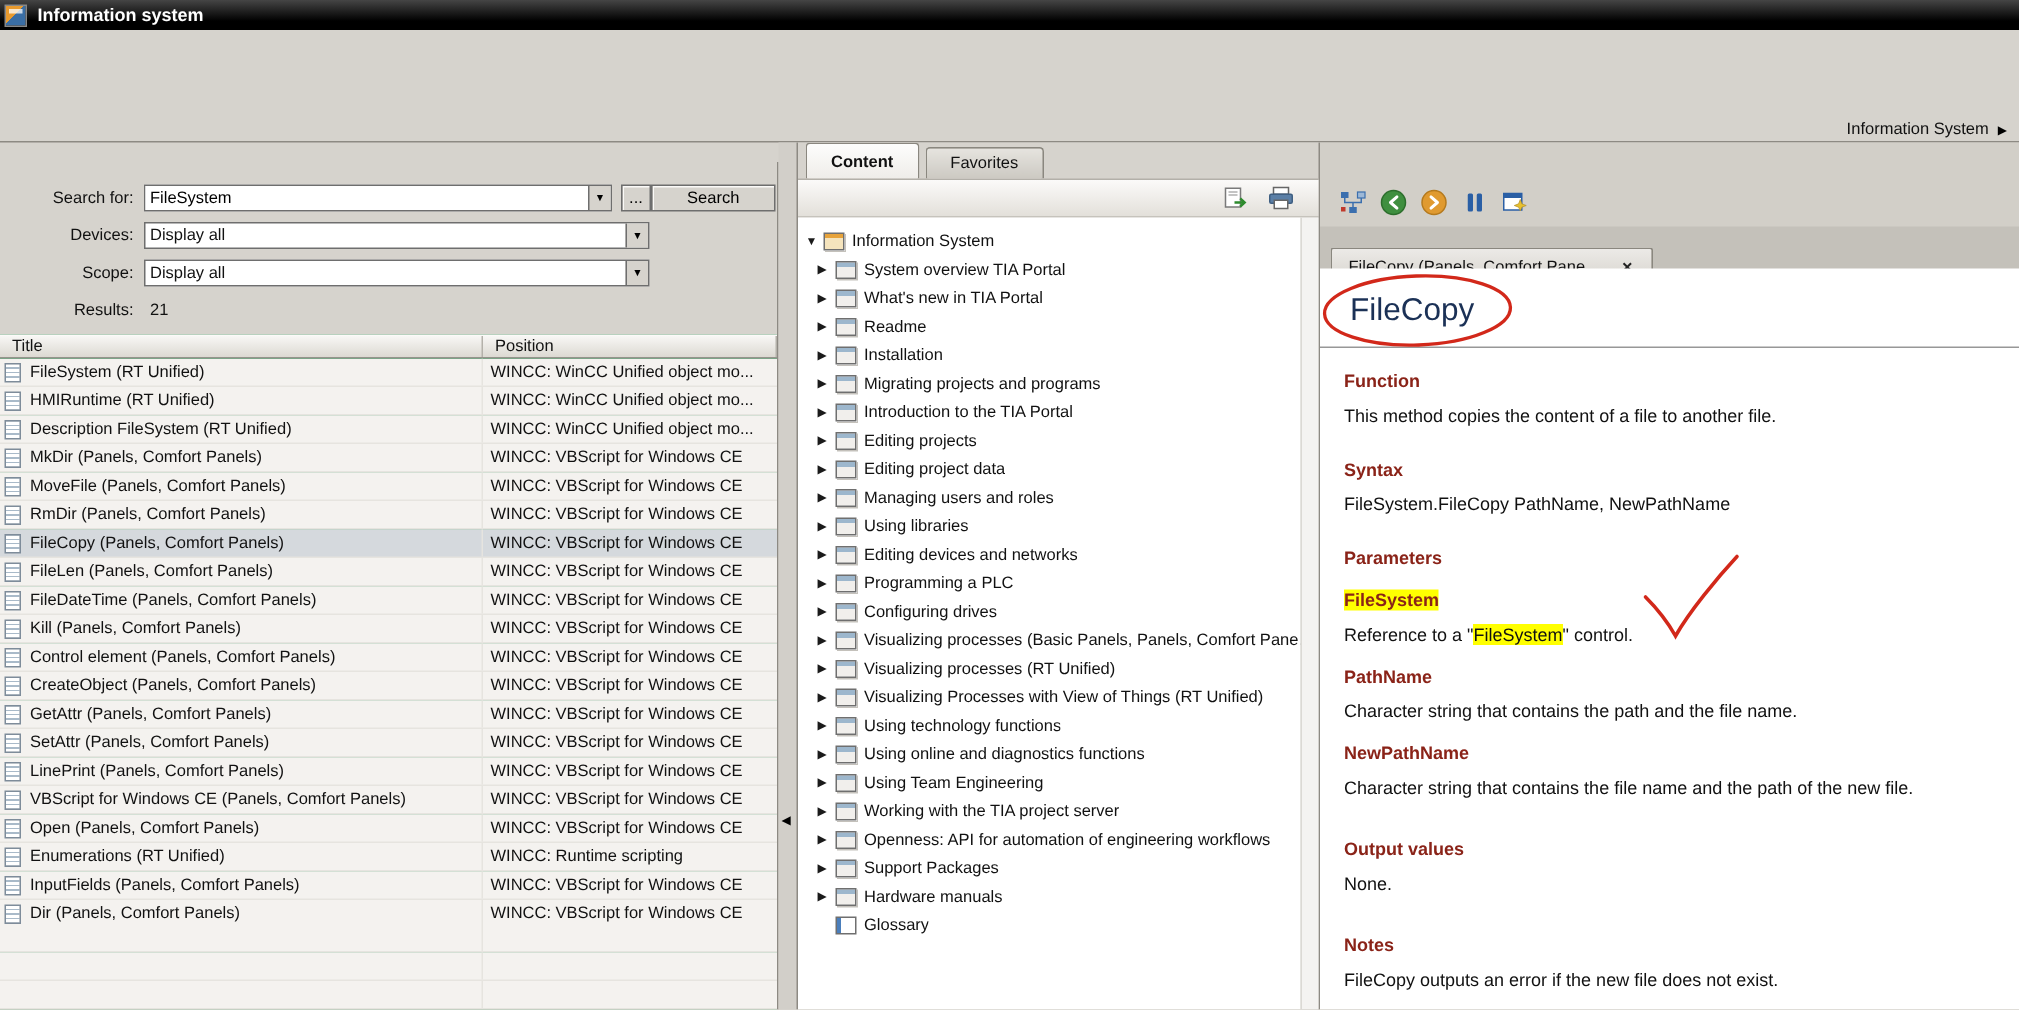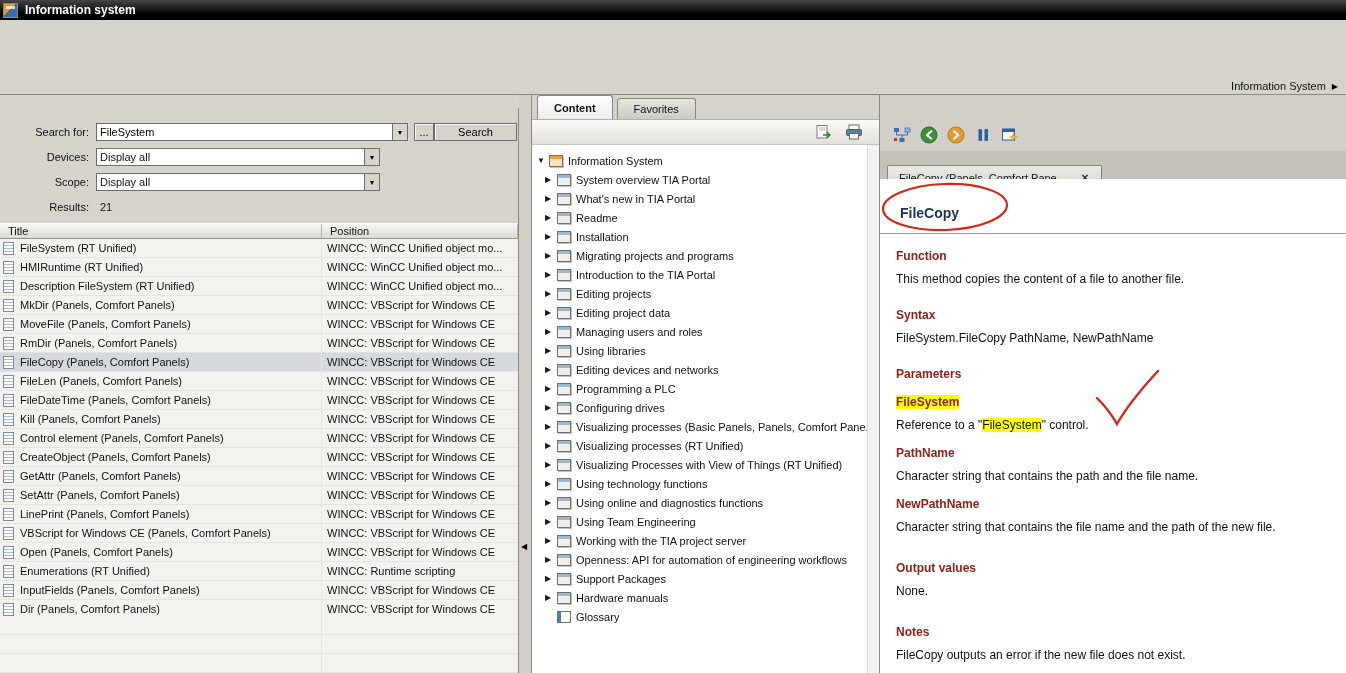--- a/index.html
+++ b/index.html
@@ -44,21 +44,21 @@
   .form-row { display:flex; align-items:center; margin-bottom:7px; height:18px; }
   .form-label { width:96px; text-align:right; padding-right:7px; flex:0 0 96px; }
   .combo { display:flex; height:18px; border:1px solid #6e6e6e; background:#fff; }
   .combo-input { flex:1; border:none; outline:none; padding:1px 3px; font:11px "Liberation Sans",sans-serif; background:#fff; }
   .combo-text { flex:1; padding:2px 3px; white-space:nowrap; overflow:hidden; }
   .combo-arrow {
     width:15px; flex:0 0 15px; background:#d6d3cd; border-left:1px solid #6e6e6e;
     display:flex; align-items:center; justify-content:center; font-size:7px; color:#000; cursor:default;
   }
   .search-combo { width:312px; }
-  .wide-combo { width:284px; }
+  .wide-combo { width:337px; }
   .btn {
     background:#d6d3cd; border:1px solid #6e6e6e;
     box-shadow:inset 1px 1px 0 #fbfaf8; font:11px "Liberation Sans",sans-serif;
     display:flex; align-items:center; justify-content:center; cursor:default;
   }
   .btn-ellipsis { width:20px; height:18px; margin-left:6px; }
   .btn-search { width:83px; height:18px; margin-left:0; }
   .results-value { padding-left:4px; }
 
   
@@ -125,21 +125,21 @@
   .help-tabbar { height:40px; background:#c4c1ba; border-bottom:1px solid #96938c; display:flex; align-items:flex-end; padding-left:7px; }
   .help-tab {
     height:25px; display:flex; align-items:center; gap:12px; padding:0 9px 0 11px;
     background:linear-gradient(#eceae7,#d5d2cb); border:1px solid #8a877f; border-bottom:none;
     border-radius:2px 2px 0 0; max-width:268px; cursor:default;
   }
   .help-tab-label { white-space:nowrap; overflow:hidden; }
   .tab-close { width:14px; height:14px; border:none; background:transparent; font:bold 12px "Liberation Sans",sans-serif; color:#222; line-height:12px; cursor:default; }
   .tab-close::before { content:"\00D7"; }
   .help-content { position:absolute; top:84px; left:0; right:0; bottom:0; background:#fff; padding:13px 20px 0 16px; font-size:12px; overflow:hidden; }
-  .help-title { font-size:14px; font-weight:bold; color:var(--title,#1b3156); margin:13px 0 0 4px; }
+  .help-title { font-size:21px; font-weight:normal; color:var(--title,#1b3156); margin:3px 0 0 4px; }
   .title-rule { border:none; border-top:1px solid #979797; margin:12px -20px 0 -16px; }
   .sh { font-weight:bold; color:var(--heading,#8a2318); margin-top:22px; }
   .sh.first { margin-top:15px; }
   .sh.gap { margin-top:27px; }
   .st { margin-top:9px; }
   .param-name { font-weight:bold; color:var(--heading,#8a2318); margin-top:14px; }
   .hl { background:var(--highlight,#ffff00); }
 
   
   .annotations { position:absolute; top:0; left:0; pointer-events:none; z-index:10; }

